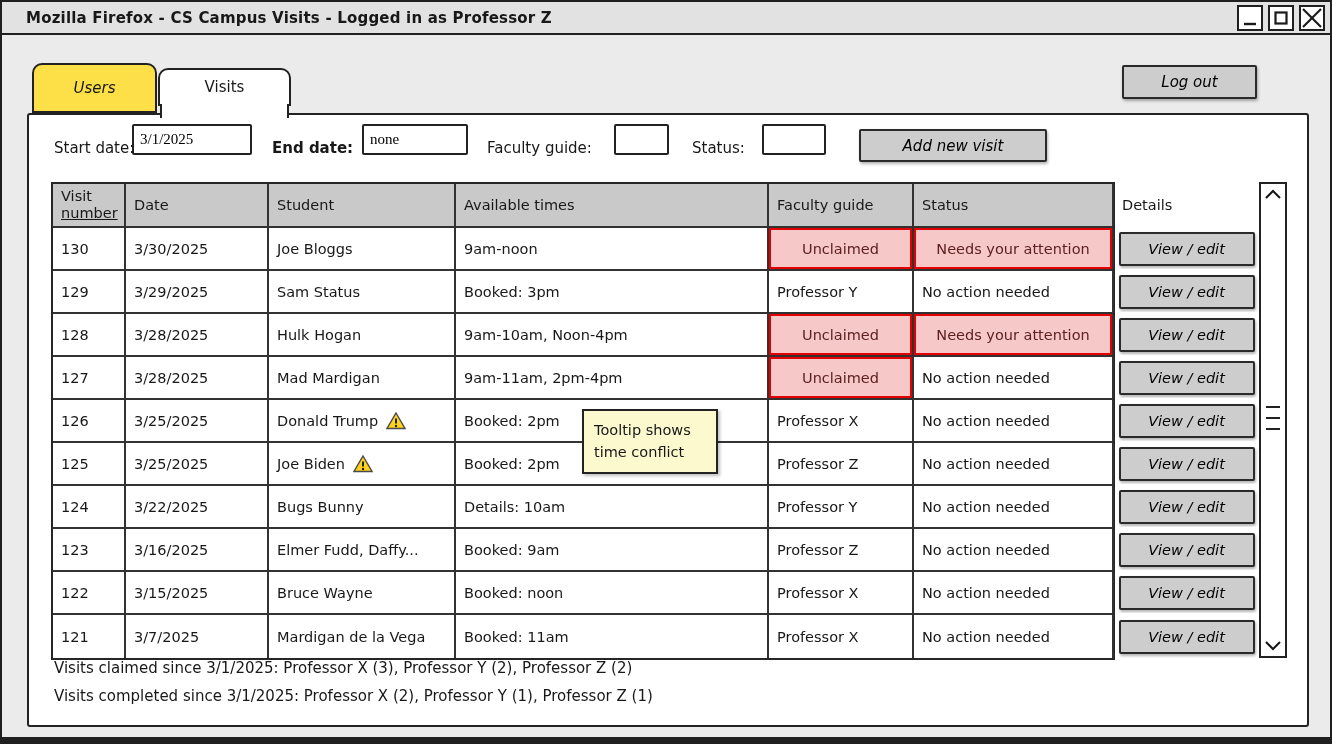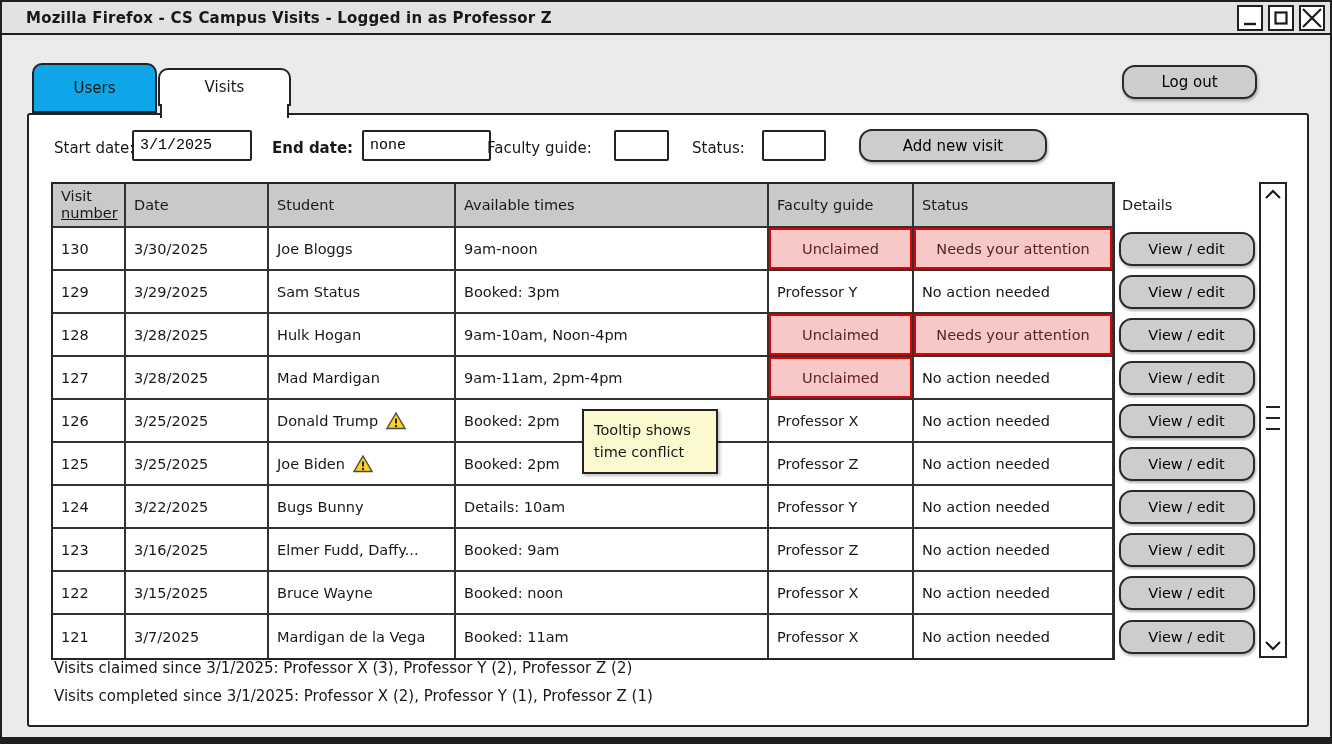--- a/index.html
+++ b/index.html
@@ -17,39 +17,39 @@
     border-bottom:2px solid var(--line); display:flex; align-items:center; padding-left:24px;}
   .titlebar .title{font-weight:bold; font-size:15px; letter-spacing:.2px;}
   .win-controls{position:absolute; right:5px; top:3px; display:flex; gap:5px;}
   .win-btn{width:26px; height:26px; background:#fff; border:2px solid var(--line); display:flex;
     align-items:center; justify-content:center; cursor:pointer; padding:0;}
   .win-btn svg{display:block;}
 
   
   .tab{position:absolute; border:2px solid #222; border-radius:10px 10px 0 0;
     display:flex; align-items:center; justify-content:center; font-size:15px; cursor:pointer;}
-  .tab-users{left:30px; top:61px; width:125px; height:50px; background:#0ea5e9; z-index:1;}
+  .tab-users{left:30px; top:61px; width:125px; height:50px; background:#fde047; z-index:1;font-style:italic;}
   .tab-visits{left:156px; top:66px; width:133px; height:38px; background:#fff; z-index:6;align-items:center;}
   .tab-connector{position:absolute; left:158px; top:102px; width:129px; height:14px; background:#fff;
     border-left:2px solid #222; border-right:2px solid #222; z-index:6;}
 
   .logout{position:absolute; left:1120px; top:63px; width:135px; height:34px; z-index:3;}
-  .btn{background:var(--button-bg); border:2px solid #2a2a2a; border-radius:13px; font-size:15px;
-    font-family:"DejaVu Sans", sans-serif; cursor:pointer; box-shadow:1px 2px 3px rgba(0,0,0,.3);}
+  .btn{background:var(--button-bg); border:2px solid #2a2a2a; border-radius:2px; font-size:15px;
+    font-family:"DejaVu Sans", sans-serif; cursor:pointer; box-shadow:1px 2px 3px rgba(0,0,0,.3);font-style:italic;}
 
   
   .panel{position:absolute; left:25px; top:111px; width:1282px; height:614px; background:#fff;
     border:2px solid #222; border-radius:3px; z-index:2;}
 
   
   .f-label{position:absolute; top:24px; font-size:15px; white-space:nowrap;}
-  .f-input{position:absolute; top:15px; height:31px; border:2px solid #222; border-radius:2px;
-    background:#fff; font-size:15px; font-family:Liberation Mono, monospace; padding:0 6px;}
+  .f-input{position:absolute; top:9px; height:31px; border:2px solid #222; border-radius:2px;
+    background:#fff; font-size:15px; font-family:Liberation Serif, serif; padding:0 6px;}
   .lbl-start{left:25px;} .in-start{left:103px; width:120px;}
-  .lbl-end{left:243px; font-weight:bold;} .in-end{left:333px; width:129px;}
+  .lbl-end{left:243px; font-weight:bold;} .in-end{left:333px; width:106px;}
   .lbl-guide{left:458px;} .in-guide{left:585px; width:55px;}
   .lbl-status{left:663px;} .in-status{left:733px; width:64px;}
   .add-btn{position:absolute; left:830px; top:14px; width:188px; height:33px;}
 
   
   .vtable{position:absolute; left:22px; top:67px; width:1064px; border:2px solid #262626; background:#fff;}
   .trow{display:grid; grid-template-columns:73px 143px 187px 313px 145px 200px 145px; height:43px;
     border-bottom:2px solid #323232;}
   .trow:last-child{border-bottom:none;}
   .thead{height:44px; background:var(--header-bg); font-size:14.5px;}

